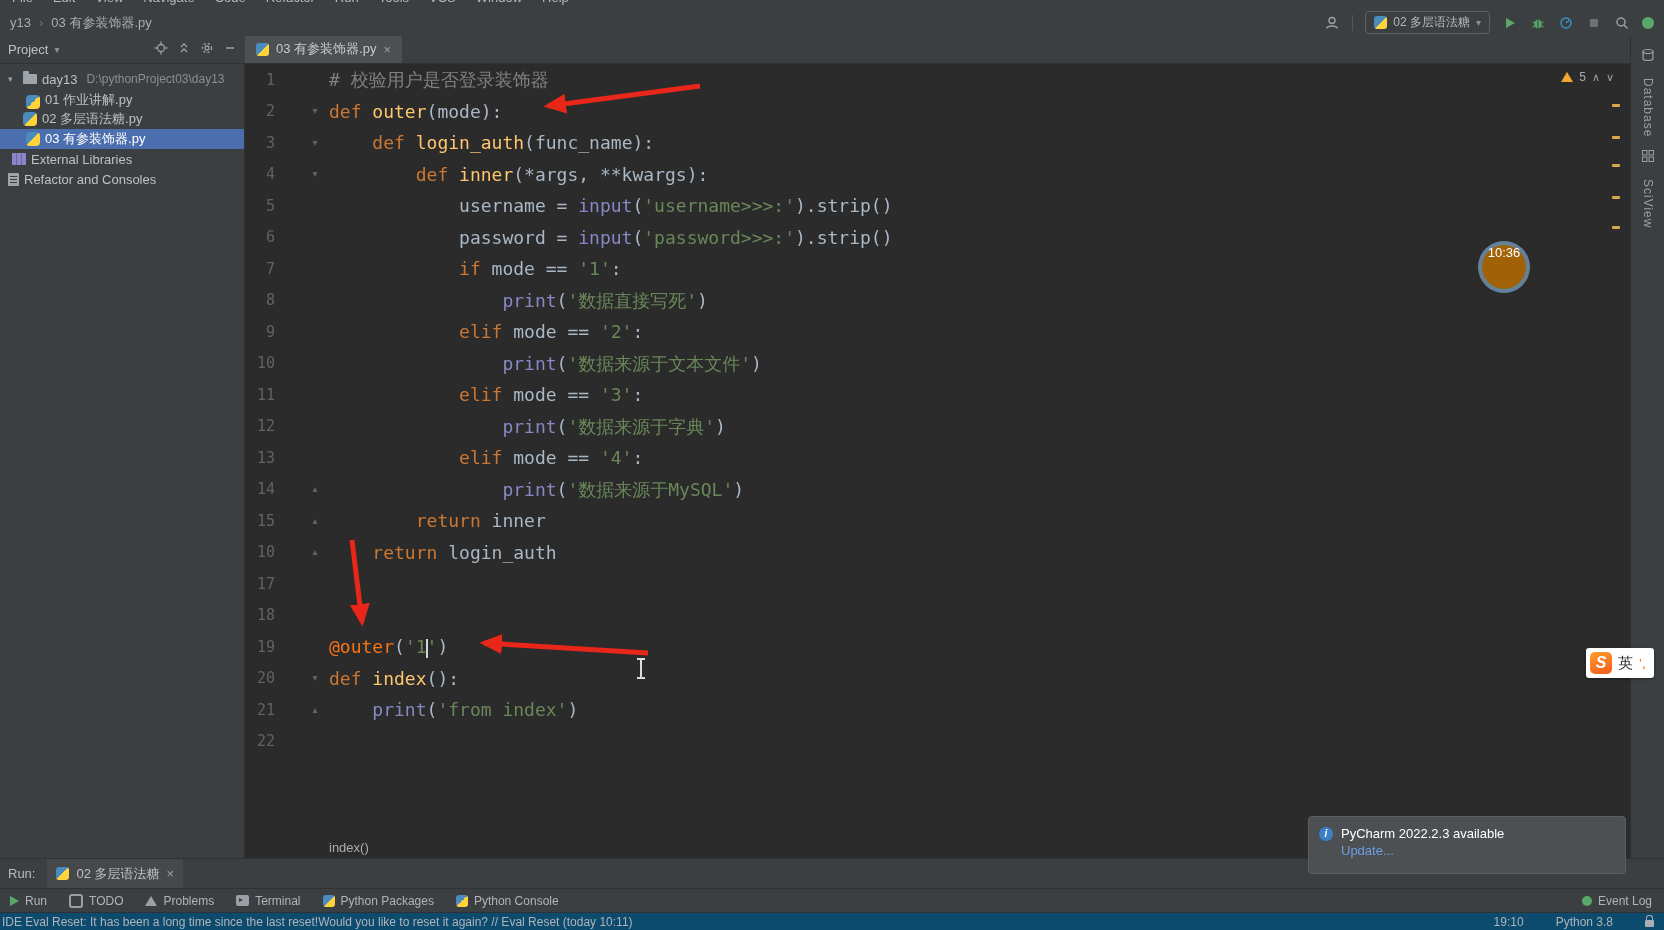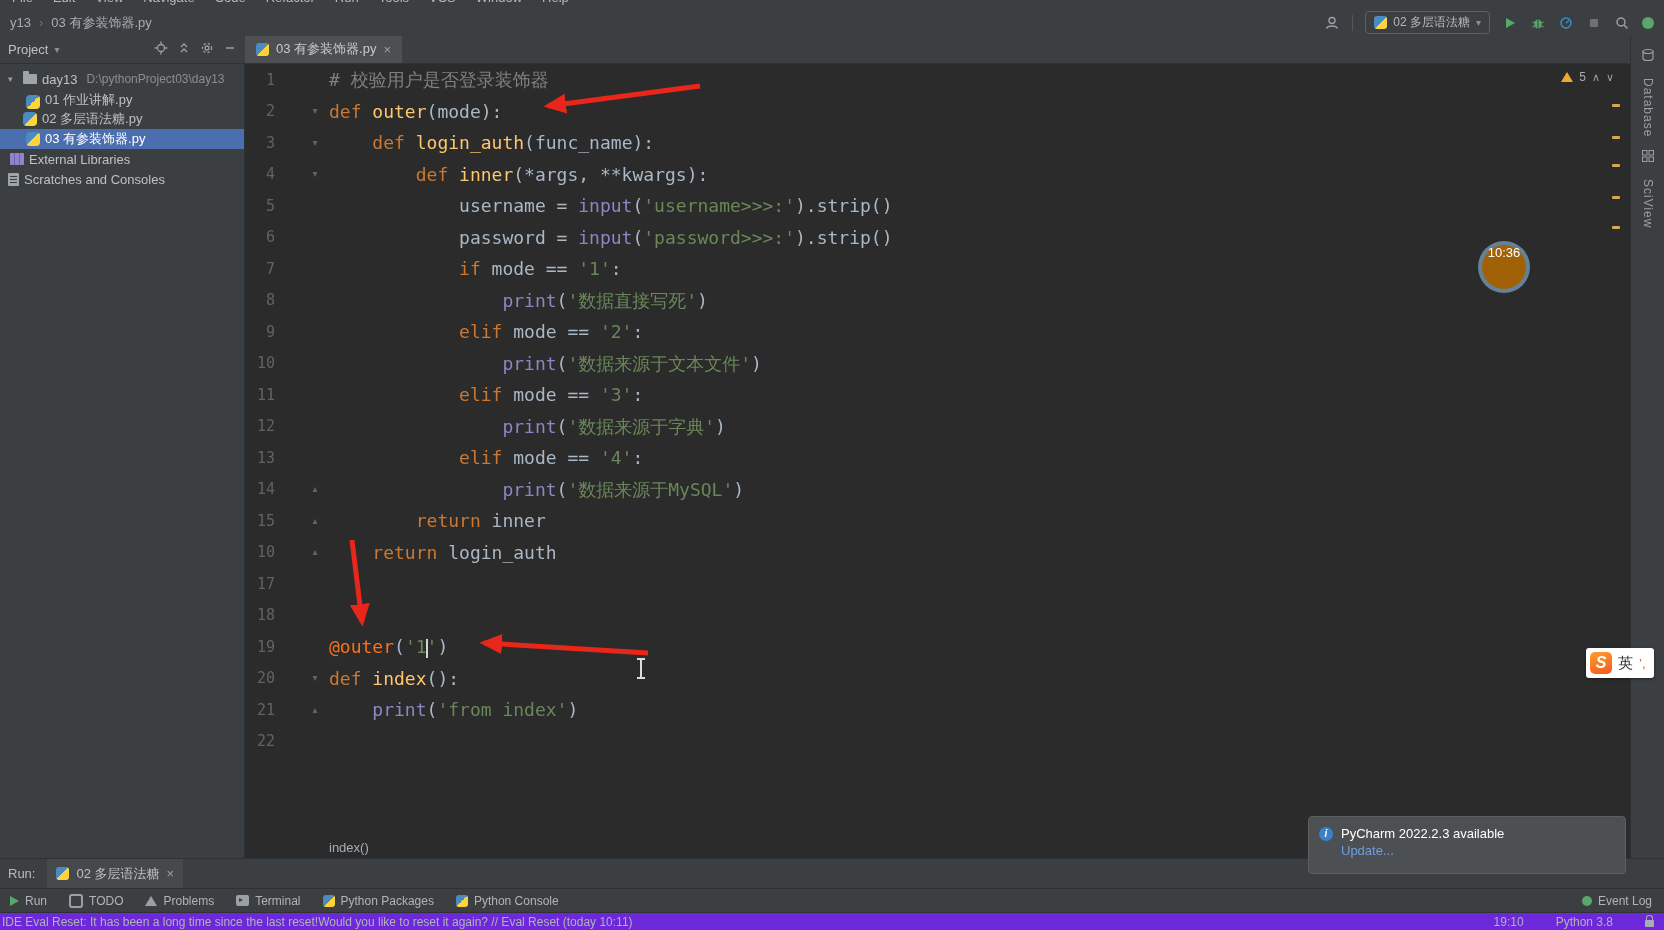--- a/index.html
+++ b/index.html
@@ -73,21 +73,21 @@
   .tw-left,.tw-right{display:flex;align-items:center;gap:22px;}
   .tw-item{display:flex;align-items:center;gap:6px;color:#b0b4b8;}
   .bicon{display:inline-block;}
   .bicon.run-play{width:0;height:0;border-top:5px solid transparent;border-bottom:5px solid transparent;border-left:9px solid #59a869;}
   .bicon.todo{width:10px;height:10px;border:2px solid #9aa0a6;border-radius:3px;}
   .bicon.problems{width:0;height:0;border-left:6px solid transparent;border-right:6px solid transparent;border-bottom:10px solid #9aa0a6;}
   .bicon.terminal{width:13px;height:11px;background:#9aa0a6;border-radius:2px;position:relative;}
   .bicon.terminal::after{content:"";position:absolute;left:3px;top:3px;width:0;height:0;border-top:2.5px solid transparent;border-bottom:2.5px solid transparent;border-left:4px solid #3c3f41;}
   .bicon.python{width:12px;height:12px;border-radius:3px;background:linear-gradient(135deg,#4b8bbe 50%,#ffd43b 50%);}
   .bicon.event{width:10px;height:10px;border-radius:50%;background:#59a869;}
-  .status-bar{position:absolute;left:0;top:912px;width:100%;height:18px;background:#6d28d9;border-top:1px solid #2f3234;
+  .status-bar{position:absolute;left:0;top:912px;width:100%;height:18px;background:#0c4a6e;border-top:1px solid #2f3234;
               display:flex;align-items:center;justify-content:space-between;padding:0 10px 0 2px;box-sizing:border-box;
               font-size:12px;color:#b0b4b8;white-space:nowrap;}
   .sb-right{display:flex;gap:32px;align-items:center;}
   .lock{width:9px;height:7px;background:#a7adb3;border-radius:1px;position:relative;display:inline-block;margin-top:4px;}
   .lock::before{content:"";position:absolute;top:-5px;left:1px;width:5px;height:5px;border:1.5px solid #a7adb3;border-bottom:none;border-radius:3px 3px 0 0;}
   
   .arrows{position:absolute;left:0;top:0;pointer-events:none;z-index:40;}
   .timebadge{position:absolute;left:1482px;top:245px;width:44px;height:44px;border-radius:50%;background:#a16207;
              box-shadow:0 0 0 4px rgba(150,200,245,.55);color:#fff;font-size:13px;display:flex;align-items:flex-start;justify-content:center;z-index:30;}
   .notif{position:absolute;left:1308px;top:816px;width:318px;height:58px;background:#4d5053;border:1px solid #5c5f62;border-radius:4px;
@@ -237,27 +237,27 @@
           <span>01 作业讲解.py</span>
         </div>
         <div class="trow" style="padding-left: 23px;">
           <span class="ticon python"></span>
           <span>02 多层语法糖.py</span>
         </div>
         <div class="trow sel" style="padding-left: 26px;">
           <span class="ticon python"></span>
           <span>03 有参装饰器.py</span>
         </div>
-        <div class="trow" style="padding-left: 0; margin-left: 10px;">
+        <div class="trow" style="padding-left: 12px;">
           <span class="ticon libraries"></span>
           <span>External Libraries</span>
         </div>
         <div class="trow" style="padding-left: 8px;">
           <span class="ticon scratches"></span>
-          <span>Scratches and Consoles</span>
+          <span>Refactor and Consoles</span>
         </div>
       </div>
   </div>
 
   <div class="editor">
     <div class="gutter" id="gutter">
         <div class="gl">
           <span class="ln">1</span>
           <span class="fold"></span>
         </div>

